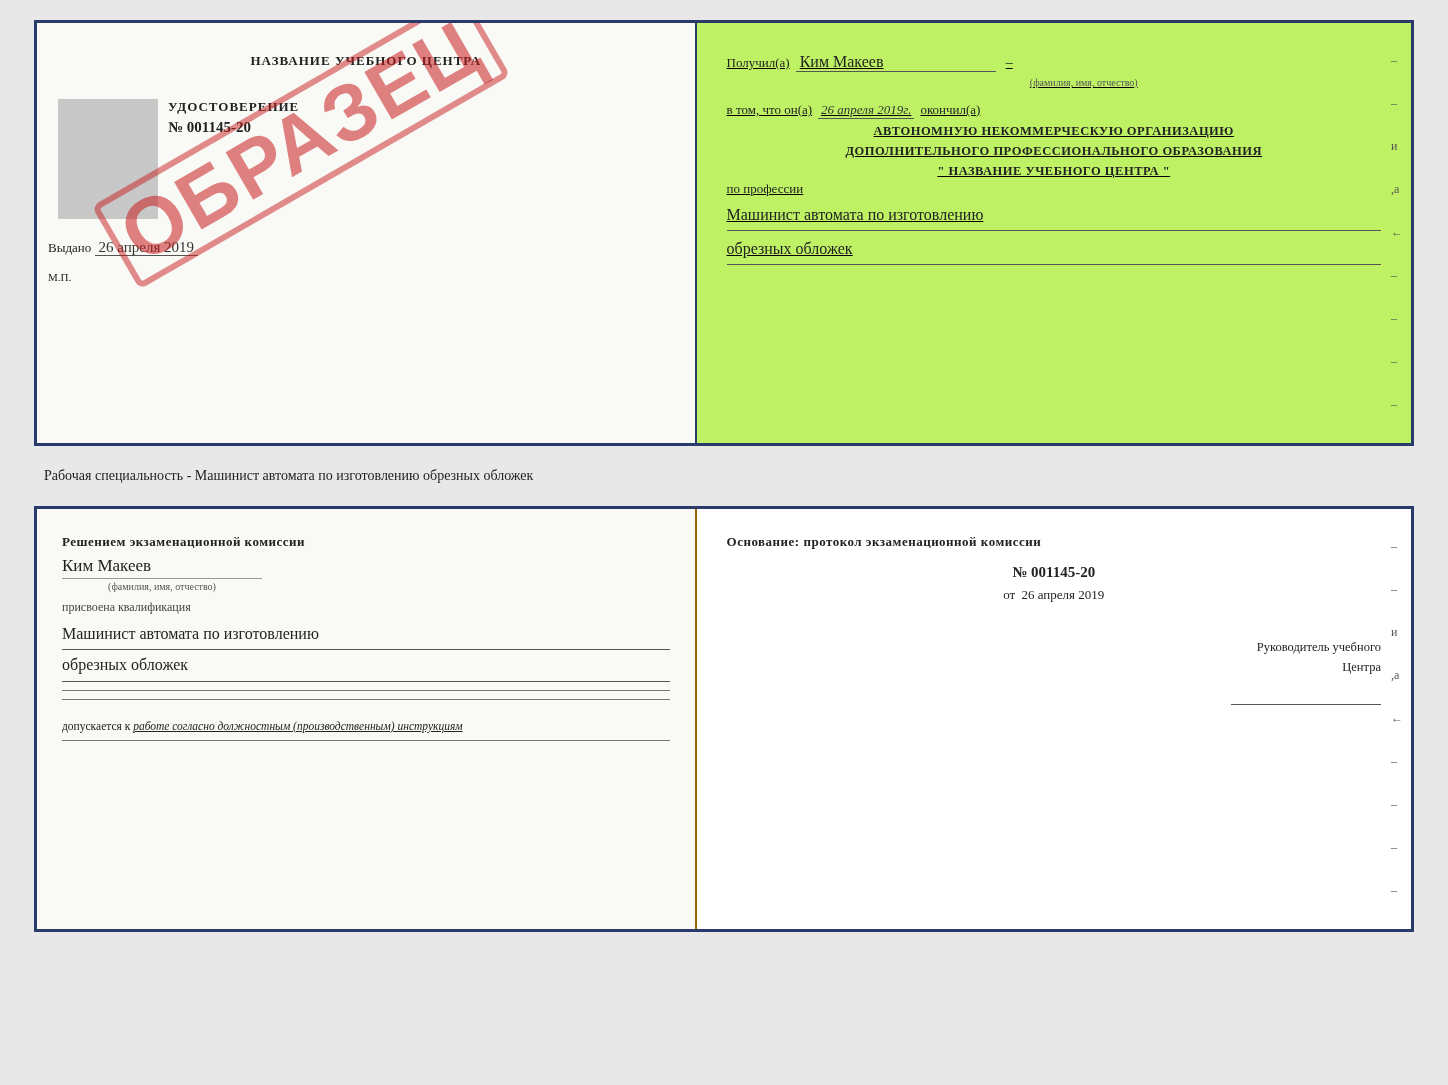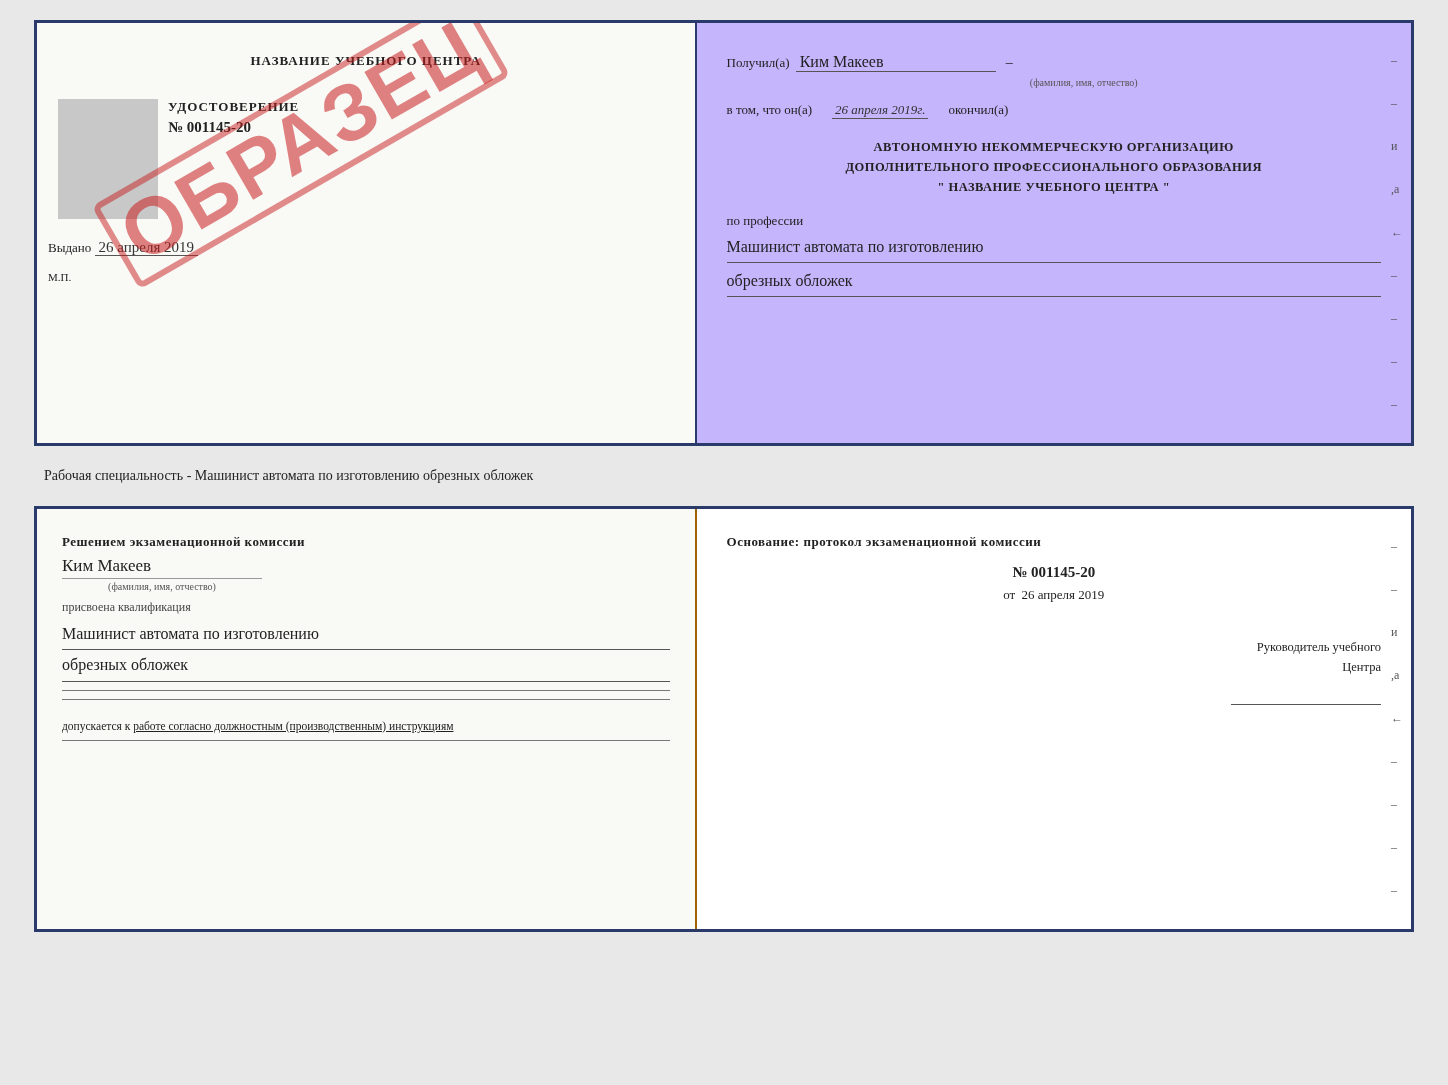--- a/index.html
+++ b/index.html
@@ -30,21 +30,22 @@
       padding: 30px 11px;
       position: relative;
       background: #f9f9f6;
       min-height: 420px;
     }
 
     .doc-right {
       width: 52%;
       padding: 30px 30px;
       position: relative;
-      background: #c4b5fd;
+      background: #bef264;
+      text-decoration: underline;
     }
 
     .center-title {
       text-align: center;
       font-size: 13px;
       font-weight: bold;
       letter-spacing: 1px;
       text-transform: uppercase;
       margin-bottom: 20px;
       color: #222;
@@ -146,46 +147,45 @@
       margin-top: 2px;
       margin-left: 60px;
     }
 
     .vtom-line {
       font-size: 13px;
       color: #222;
       margin-top: 14px;
       display: flex;
       align-items: baseline;
-      gap: 20px;
+      gap: 6px;
       flex-wrap: wrap;
     }
 
     .date-handwritten {
       font-family: 'Comic Sans MS', cursive;
       font-style: italic;
       font-size: 13px;
       color: #333;
       border-bottom: 1px solid #555;
       padding: 0 3px;
     }
 
     .org-block {
-      margin-top: 18px;
+      margin-top: 2px;
       font-size: 12.5px;
       color: #222;
       text-align: center;
       letter-spacing: 0.5px;
       text-transform: uppercase;
       font-weight: bold;
       line-height: 1.6;
     }
 
     .po-professii-block {
-      margin-top: 16px;
       font-size: 13px;
       color: #222;
     }
 
     .profession-handwritten {
       font-family: 'Comic Sans MS', cursive;
       font-size: 16px;
       color: #222;
       border-bottom: 1px solid #555;
       margin-top: 4px;
@@ -260,20 +260,21 @@
       line-height: 1.9;
     }
 
     .dopuskaetsya-block {
       margin-top: 20px;
       font-size: 11.5px;
       color: #222;
     }
 
     .dopusk-italic {
+      font-style: italic;
       text-decoration: underline;
     }
 
     
     .osnovanie-title {
       font-size: 13px;
       color: #222;
       font-weight: bold;
       text-align: justify;
       letter-spacing: 0.5px;

